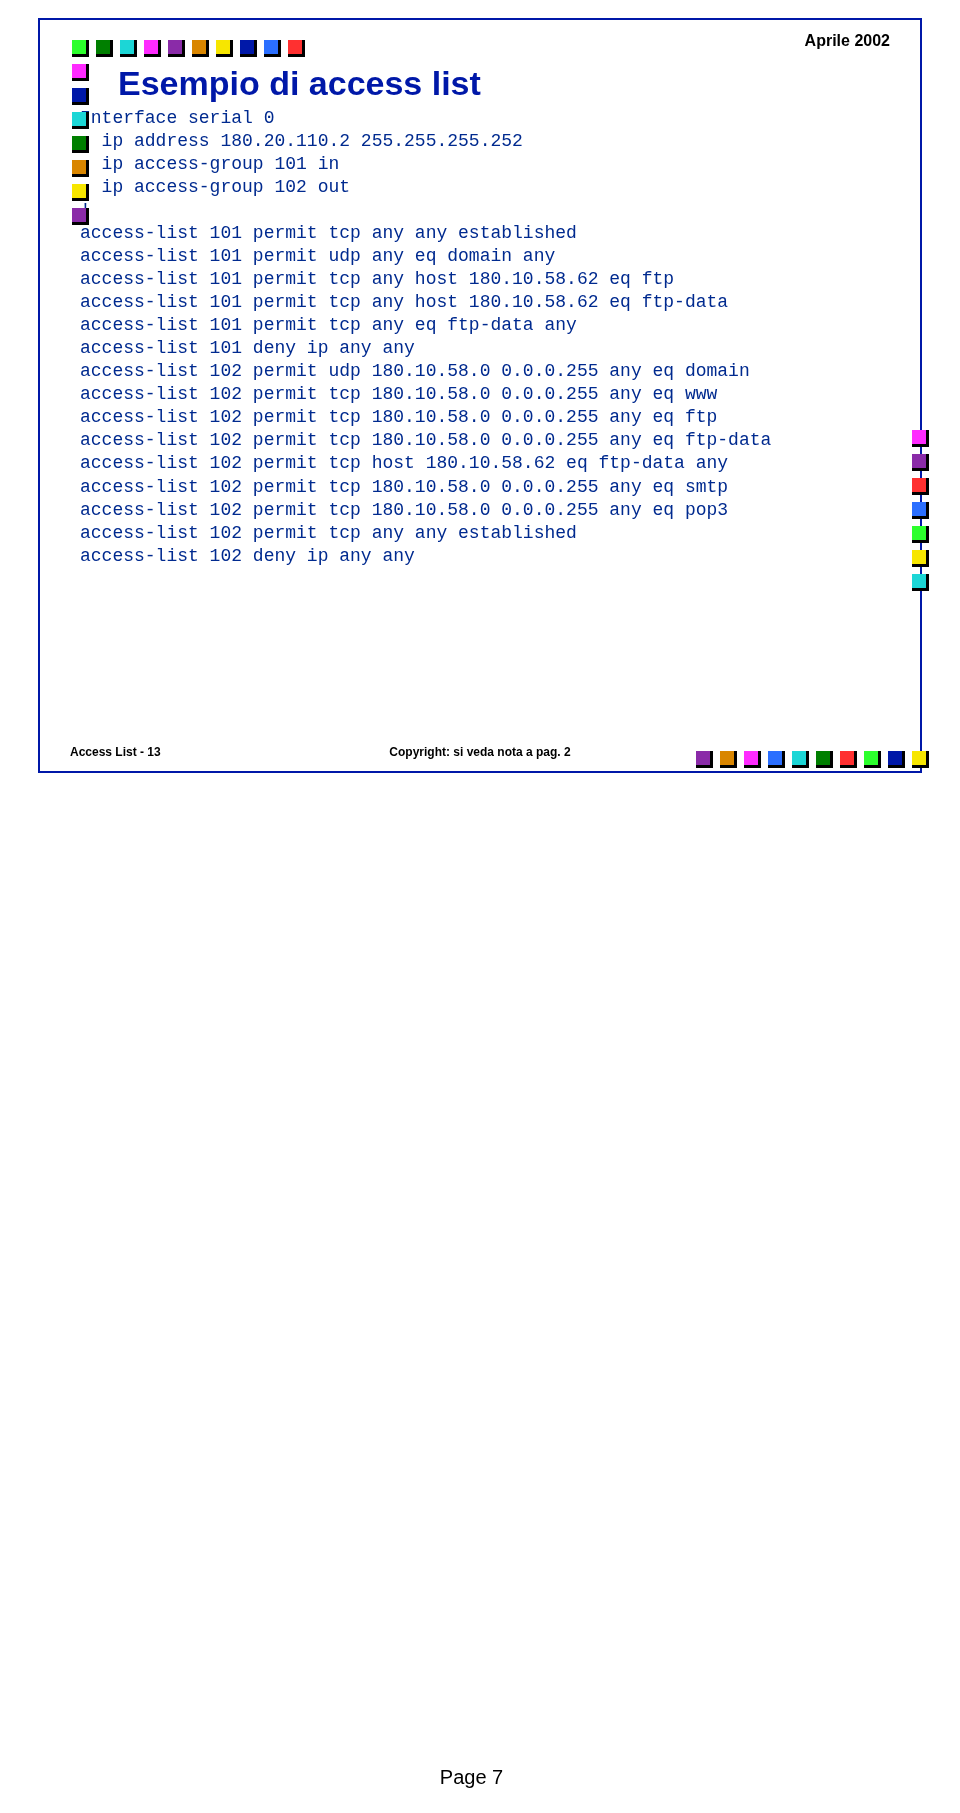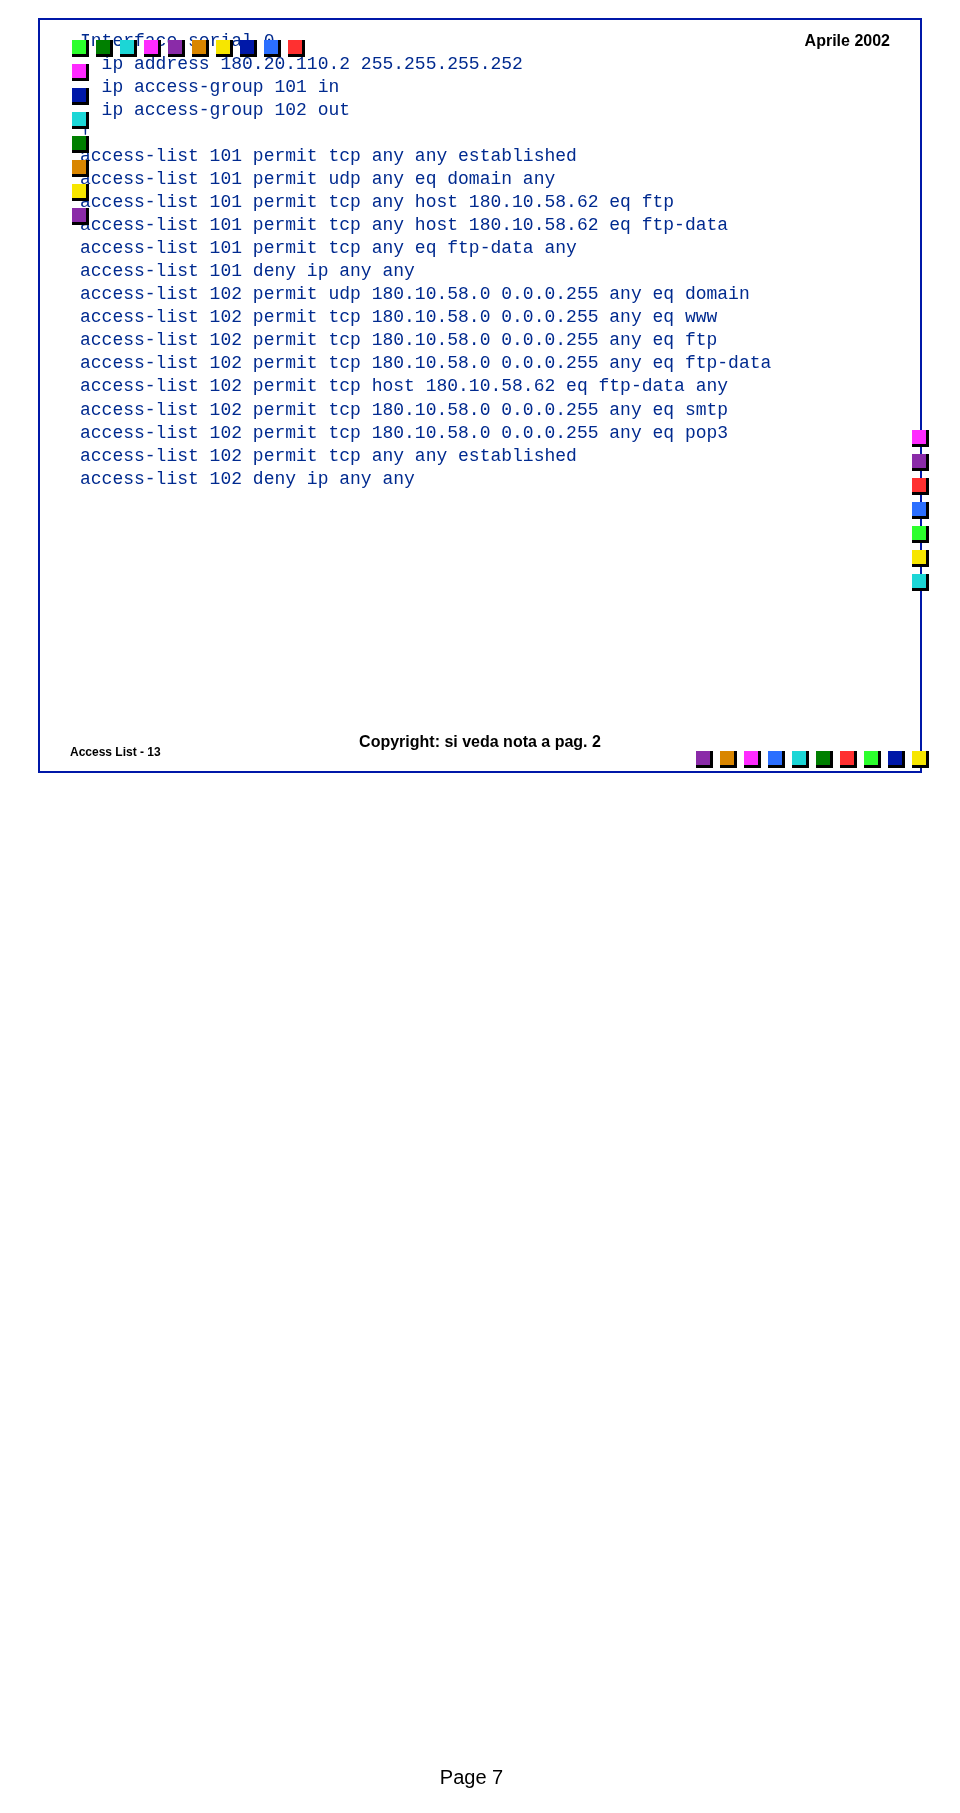--- a/index.html
+++ b/index.html
@@ -45,26 +45,26 @@
   .footer-left {
     position: absolute;
     bottom: 12px;
     left: 30px;
     font-weight: bold;
     font-size: 12px;
     color: #000;
   }
   .footer-center {
     position: absolute;
-    bottom: 20px;
+    bottom: 12px;
     left: 0;
     right: 0;
     text-align: center;
     font-weight: bold;
-    font-size: 16px;
+    font-size: 12px;
     color: #000;
   }
   .square {
     width: 14px;
     height: 14px;
     position: absolute;
     border-bottom: 3px solid #000;
     border-right: 3px solid #000;
   }
   .page-number {
@@ -123,20 +123,21 @@
       <div class="square" style="background: rgb(255, 43, 255); left: 682px; top: 721px;"></div>
       <div class="square" style="background: rgb(43, 111, 255); left: 706px; top: 721px;"></div>
       <div class="square" style="background: rgb(28, 214, 214); left: 730px; top: 721px;"></div>
       <div class="square" style="background: rgb(0, 127, 0); left: 754px; top: 721px;"></div>
       <div class="square" style="background: rgb(255, 48, 48); left: 778px; top: 721px;"></div>
       <div class="square" style="background: rgb(44, 255, 44); left: 802px; top: 721px;"></div>
       <div class="square" style="background: rgb(0, 24, 168); left: 826px; top: 721px;"></div>
       <div class="square" style="background: rgb(247, 230, 0); left: 850px; top: 721px;"></div>
     </div>
 
+  <div class="title">Esempio di access list</div>
 
   <div class="code" id="code-block">Interface serial 0
   ip address 180.20.110.2 255.255.255.252
   ip access-group 101 in
   ip access-group 102 out
 !
 access-list 101 permit tcp any any established
 access-list 101 permit udp any eq domain any
 access-list 101 permit tcp any host 180.10.58.62 eq ftp
 access-list 101 permit tcp any host 180.10.58.62 eq ftp-data

